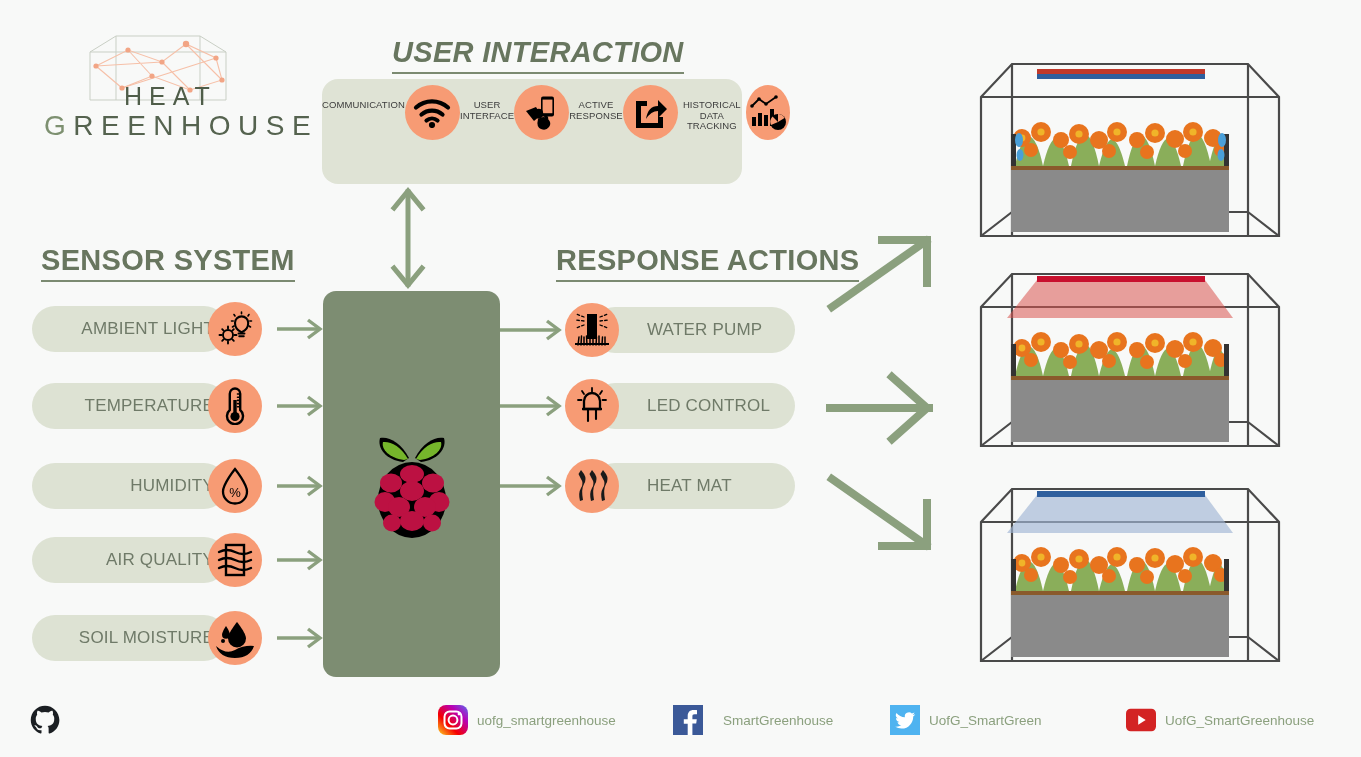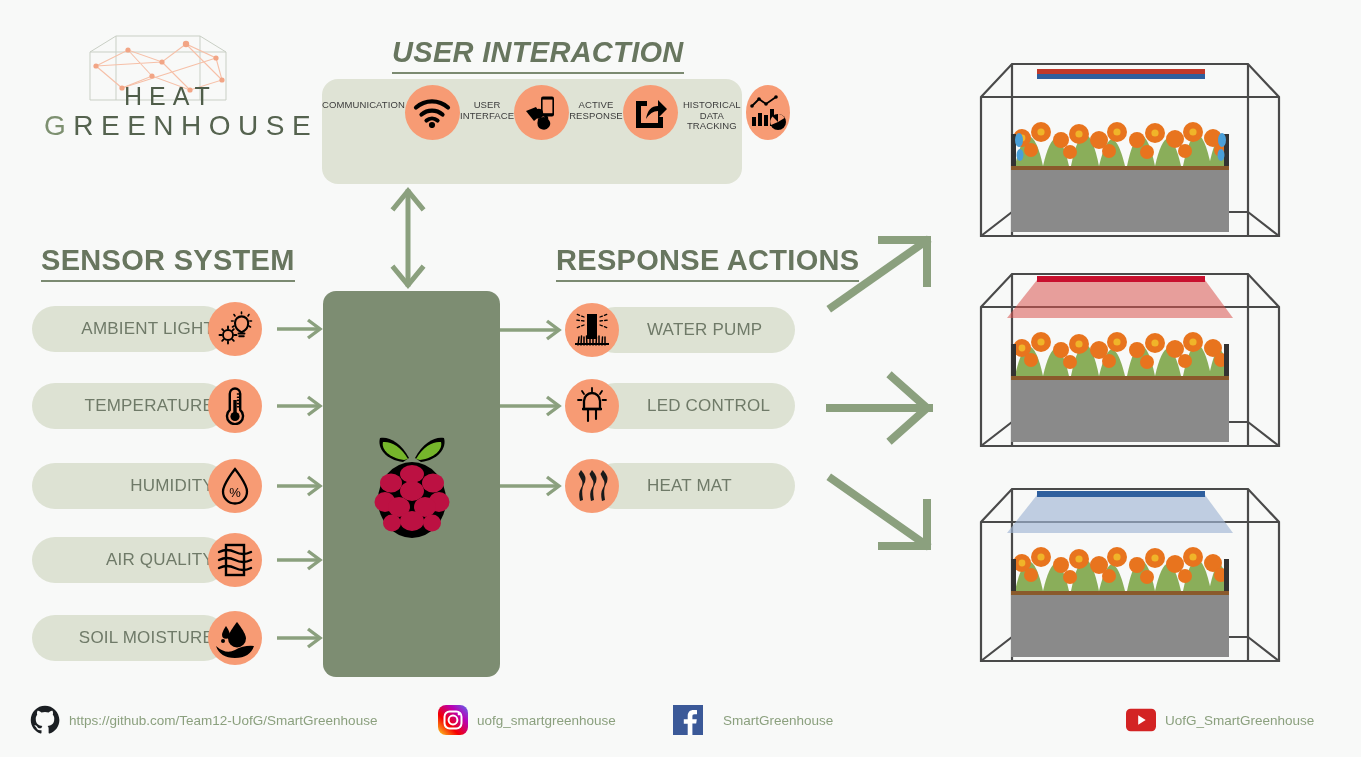--- a/index.html
+++ b/index.html
@@ -624,21 +624,20 @@
   </svg>
 
   <div class="footer">
 
     <div class="foot-item" id="f-github">
       <span class="foot-ico">
         <svg width="30" height="30" viewBox="0 0 24 24" fill="#1b1f23">
           <path d="M12 .5C5.7.5.6 5.6.6 11.9c0 5 3.3 9.3 7.8 10.8.6.1.8-.2.8-.6v-2c-3.2.7-3.9-1.5-3.9-1.5-.5-1.3-1.3-1.7-1.3-1.7-1-.7.1-.7.1-.7 1.1.1 1.7 1.2 1.7 1.2 1 1.7 2.7 1.2 3.4.9.1-.7.4-1.2.7-1.5-2.6-.3-5.3-1.3-5.3-5.8 0-1.3.5-2.3 1.2-3.2-.1-.3-.5-1.5.1-3.1 0 0 1-.3 3.2 1.2a11 11 0 0 1 5.8 0c2.2-1.5 3.2-1.2 3.2-1.2.6 1.6.2 2.8.1 3.1.8.9 1.2 1.9 1.2 3.2 0 4.5-2.7 5.5-5.3 5.8.4.4.8 1.1.8 2.2v3.2c0 .4.2.7.8.6 4.6-1.5 7.8-5.8 7.8-10.8C23.4 5.6 18.3.5 12 .5z"></path>
         </svg>
       </span>
-      <span class="foot-text">https://github.com/Team12-UofG/SmartGreenhouse</span>
     </div>
 
     <div class="foot-item" id="f-insta">
       <span class="foot-ico">
         <svg width="30" height="30" viewBox="0 0 30 30">
           <defs>
             <linearGradient id="igg" x1="0" y1="1" x2="1" y2="0">
               <stop offset="0" stop-color="#ffd521"></stop>
                 <stop offset="0.35" stop-color="#f50000"></stop>
               <stop offset="0.7" stop-color="#b900b4"></stop>
@@ -657,20 +656,29 @@
     <div class="foot-item" id="f-fb">
       <span class="foot-ico">
         <svg width="30" height="30" viewBox="0 0 30 30">
           <rect x="0" y="0" width="30" height="30" fill="#3b5998"></rect>
           <path d="M19.4 30V18.6h3.8l.6-4.4h-4.4v-2.8c0-1.3.4-2.2 2.2-2.2h2.4V5.2c-.4-.05-1.8-.17-3.5-.17-3.5 0-5.8 2.1-5.8 6v3.2h-3.9v4.4h3.9V30z" fill="#fff"></path>
         </svg>
       </span>
       <span class="foot-text">SmartGreenhouse</span>
     </div>
 
+    <div class="foot-item" id="f-tw">
+      <span class="foot-ico">
+        <svg width="30" height="30" viewBox="0 0 30 30">
+          <rect x="0" y="0" width="30" height="30" fill="#4fb3f0"></rect>
+          <path d="M25 9.2c-.7.3-1.5.5-2.3.6.8-.5 1.5-1.3 1.8-2.2-.8.5-1.7.8-2.6 1a4.1 4.1 0 0 0-7 3.7 11.6 11.6 0 0 1-8.4-4.3 4.1 4.1 0 0 0 1.3 5.5c-.7 0-1.3-.2-1.8-.5 0 2 1.4 3.7 3.3 4.1-.6.2-1.2.2-1.8.1a4.1 4.1 0 0 0 3.8 2.9 8.2 8.2 0 0 1-6.1 1.7 11.6 11.6 0 0 0 6.3 1.8c7.5 0 11.7-6.3 11.7-11.7v-.5c.8-.6 1.5-1.3 2-2.2z" fill="#fff"></path>
+        </svg>
+      </span>
+      <span class="foot-text">UofG_SmartGreen</span>
+    </div>
 
     <div class="foot-item" id="f-yt">
       <span class="foot-ico">
         <svg width="32" height="24" viewBox="0 0 32 24">
           <rect x="0" y="0" width="32" height="24" rx="5" fill="#d32323"></rect>
           <path d="M13 7 L21 12 L13 17 Z" fill="#fff"></path>
         </svg>
       </span>
       <span class="foot-text">UofG_SmartGreenhouse</span>
     </div>

